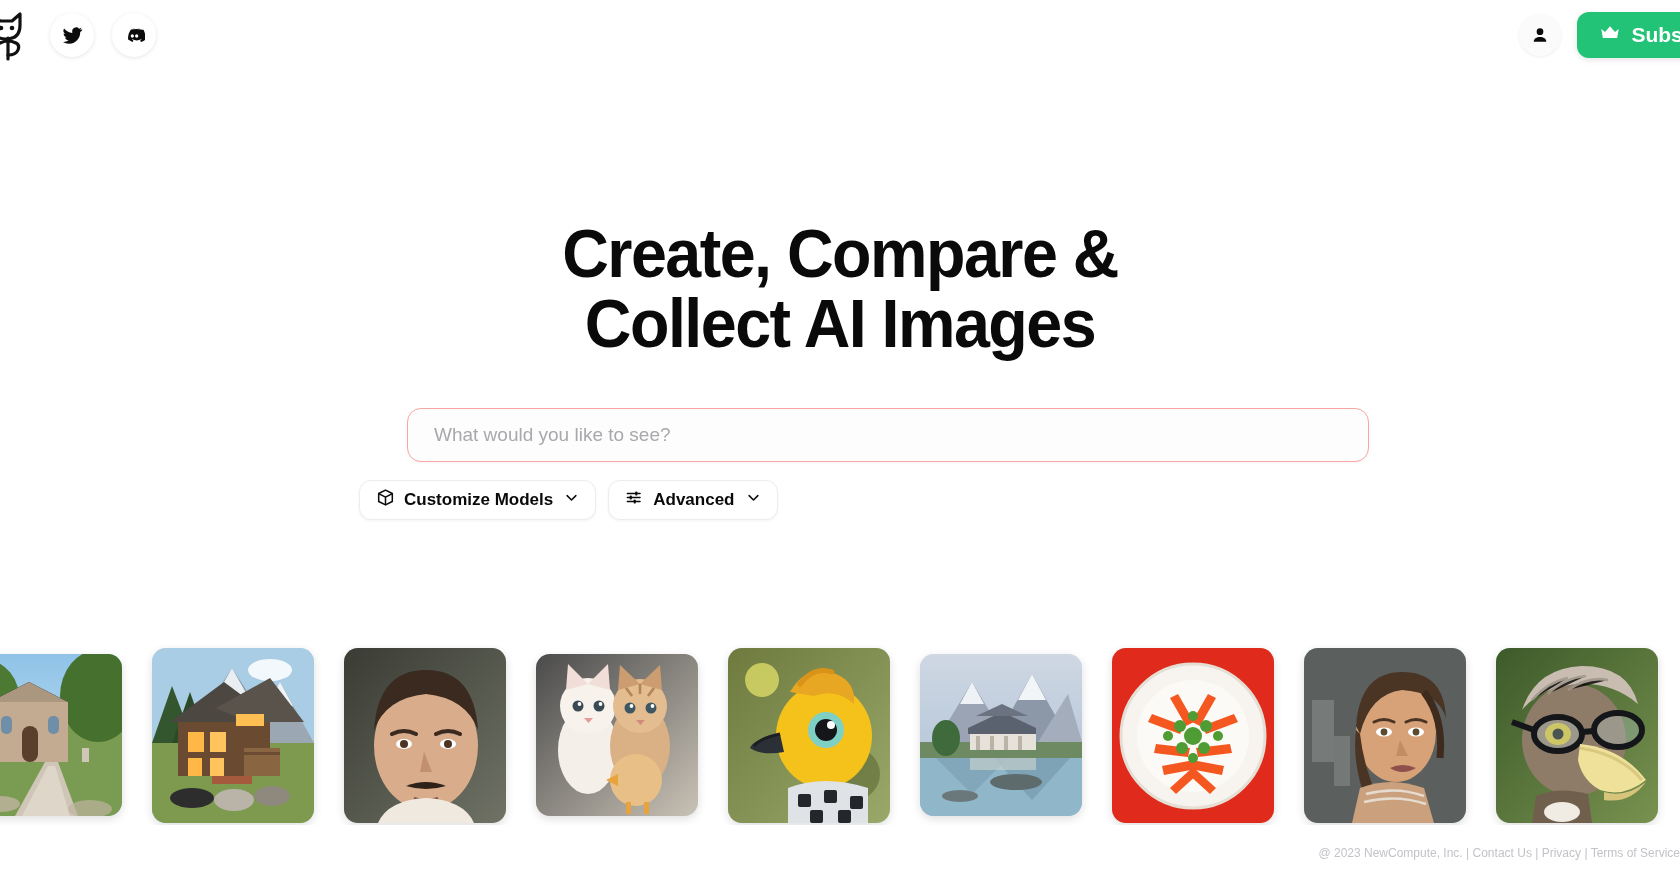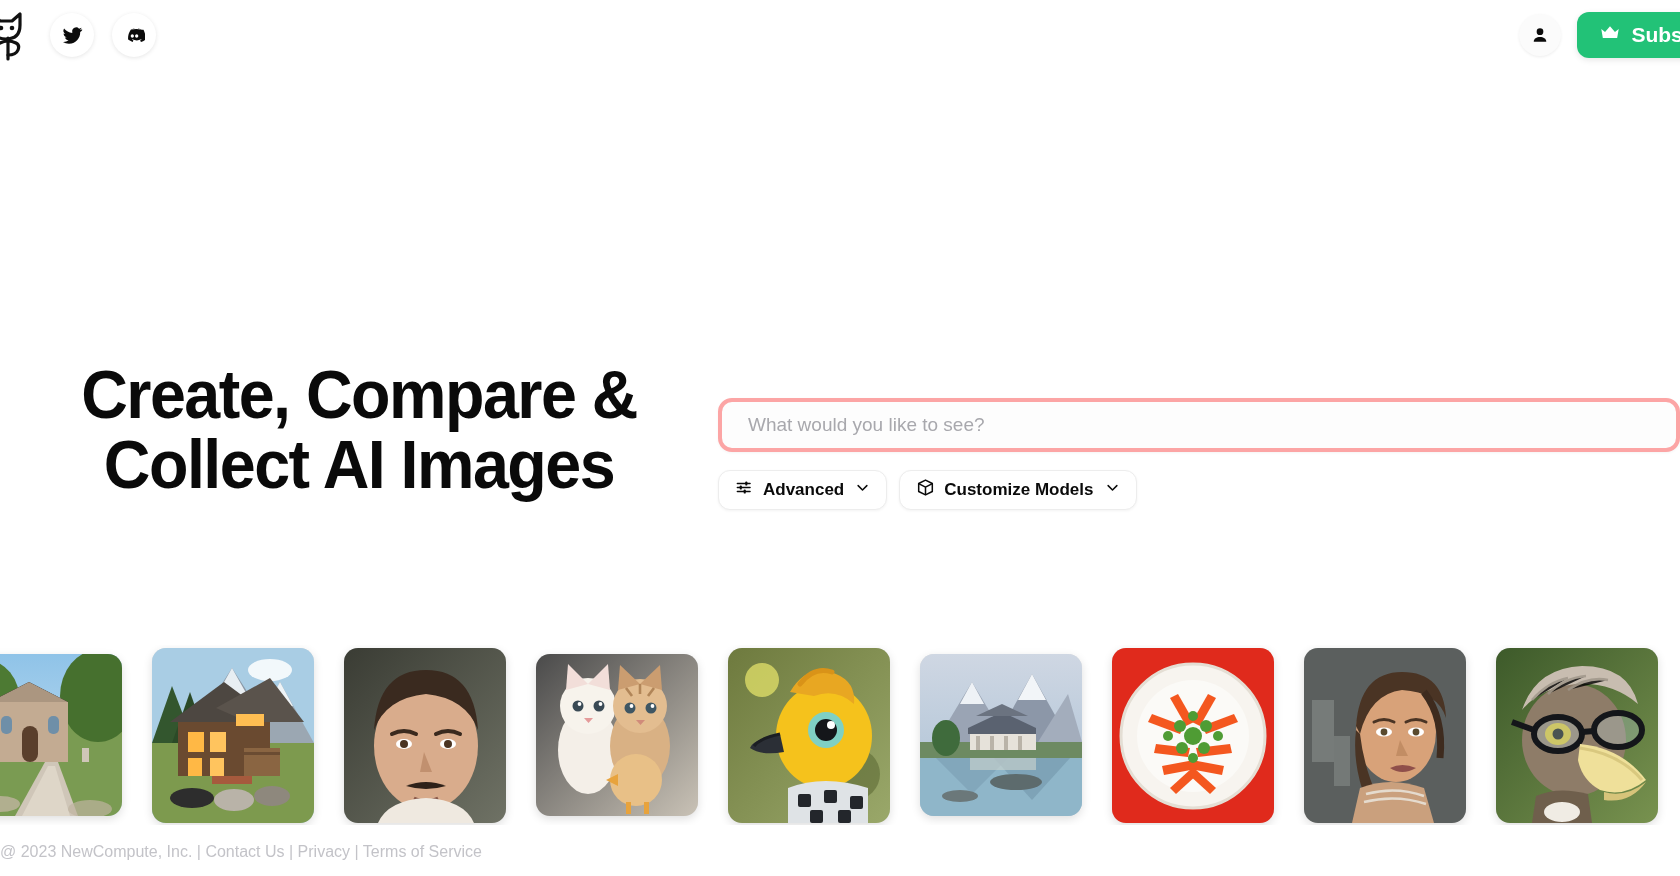--- a/index.html
+++ b/index.html
@@ -94,20 +94,21 @@
     box-shadow: 0 2px 6px rgba(0,0,0,0.10);
   }
 
   
   .hero {
     position: absolute;
     top: 0; left: 0;
     width: 1680px;
     height: 640px;
     display: flex;
+    flex-direction: column;
     align-items: center;
     justify-content: flex-start;
     padding-top: 218px;
   }
 
   .headline {
     font-family: "Liberation Sans", sans-serif;
     font-weight: bold;
     font-size: 68px;
     line-height: 1.03;
@@ -120,29 +121,30 @@
   .headline-line { display: block; white-space: nowrap; }
 
   .search-wrap {
     margin-top: 50px;
     width: 962px;
   }
 
   .search-input {
     width: 962px;
     height: 54px;
-    border: 4px solid #fca5a5;
+    border: 1px solid #fca5a5;
     border-radius: 14px;
     background: #fdfdfd;
     box-shadow: 0 1px 3px rgba(0,0,0,0.045);
     padding: 0 26px;
     font-family: "Liberation Sans", sans-serif;
     font-size: 19px;
     color: #222;
     outline: none;
+    margin-left: 48px;
   }
   .search-input::placeholder { color: #a8a8ad; }
 
   .action-row {
     margin-top: 18px;
     width: 962px;
     display: flex;
     gap: 12px;
   }
 
@@ -193,23 +195,23 @@
   .card.tall { height: 175px; }
   .card:first-child { margin-left: -40px; }
   .card svg { display: block; width: 100%; height: 100%; }
 
   
   .footer {
     position: absolute;
     left: 0;
     bottom: 14px;
     width: 1680px;
-    text-align: left;
+    text-align: right;
     font-family: "Liberation Sans", sans-serif;
-    font-size: 16px;
+    font-size: 12px;
     line-height: 1.32;
     color: #c3c3c8;
   }
   .footer a { color: #c3c3c8; text-decoration: none; cursor: pointer; }
   .footer .line2 { color: #cdcdd2; }
 </style>
 </head>
 <body>
 
 <div class="topbar">
@@ -261,50 +263,50 @@
 
   <h1 class="headline">
     <span class="headline-line">Create, Compare &amp;</span>
     <span class="headline-line">Collect AI Images</span>
   </h1>
 
   <div class="search-wrap">
     <input class="search-input" type="text" placeholder="What would you like to see?" style="">
 
     <div class="action-row">
+
+      <button class="pill-btn">
+        <span>
+          <svg viewBox="0 0 24 24" width="19" height="19" aria-hidden="true">
+            <path fill="none" stroke="#0a0a0a" stroke-width="1.9" stroke-linejoin="round" d="M12 2.6 20.6 7v10L12 21.4 3.4 17V7z"></path>
+            <path fill="none" stroke="#0a0a0a" stroke-width="1.9" stroke-linejoin="round" d="M3.4 7 12 11.6 20.6 7M12 11.6v9.8"></path>
+          </svg>
+        </span>
+        <span>Customize Models</span>
+        <span class="chev">
+          <svg viewBox="0 0 24 24" width="15" height="15" aria-hidden="true">
+            <path fill="none" stroke="#0a0a0a" stroke-width="2.4" stroke-linecap="round" stroke-linejoin="round" d="M5 9l7 7 7-7"></path>
+          </svg>
+        </span>
+      </button>
 
       <button class="pill-btn">
         <span>
           <svg viewBox="0 0 24 24" width="19" height="19" aria-hidden="true">
             <g stroke="#0a0a0a" stroke-width="1.9" stroke-linecap="round">
               <path d="M3 7h16M3 12h16M3 17h16"></path>
             </g>
             <g fill="#0a0a0a">
               <rect x="13" y="4.4" width="2.6" height="5.2" rx="1.1"></rect>
               <rect x="6" y="9.4" width="2.6" height="5.2" rx="1.1"></rect>
               <rect x="11" y="14.4" width="2.6" height="5.2" rx="1.1"></rect>
             </g>
           </svg>
         </span>
         <span>Advanced</span>
-        <span class="chev">
-          <svg viewBox="0 0 24 24" width="15" height="15" aria-hidden="true">
-            <path fill="none" stroke="#0a0a0a" stroke-width="2.4" stroke-linecap="round" stroke-linejoin="round" d="M5 9l7 7 7-7"></path>
-          </svg>
-        </span>
-      </button>
-
-      <button class="pill-btn">
-        <span>
-          <svg viewBox="0 0 24 24" width="19" height="19" aria-hidden="true">
-            <path fill="none" stroke="#0a0a0a" stroke-width="1.9" stroke-linejoin="round" d="M12 2.6 20.6 7v10L12 21.4 3.4 17V7z"></path>
-            <path fill="none" stroke="#0a0a0a" stroke-width="1.9" stroke-linejoin="round" d="M3.4 7 12 11.6 20.6 7M12 11.6v9.8"></path>
-          </svg>
-        </span>
-        <span>Customize Models</span>
         <span class="chev">
           <svg viewBox="0 0 24 24" width="15" height="15" aria-hidden="true">
             <path fill="none" stroke="#0a0a0a" stroke-width="2.4" stroke-linecap="round" stroke-linejoin="round" d="M5 9l7 7 7-7"></path>
           </svg>
         </span>
       </button>
 
     </div>
   </div>
 </div>

